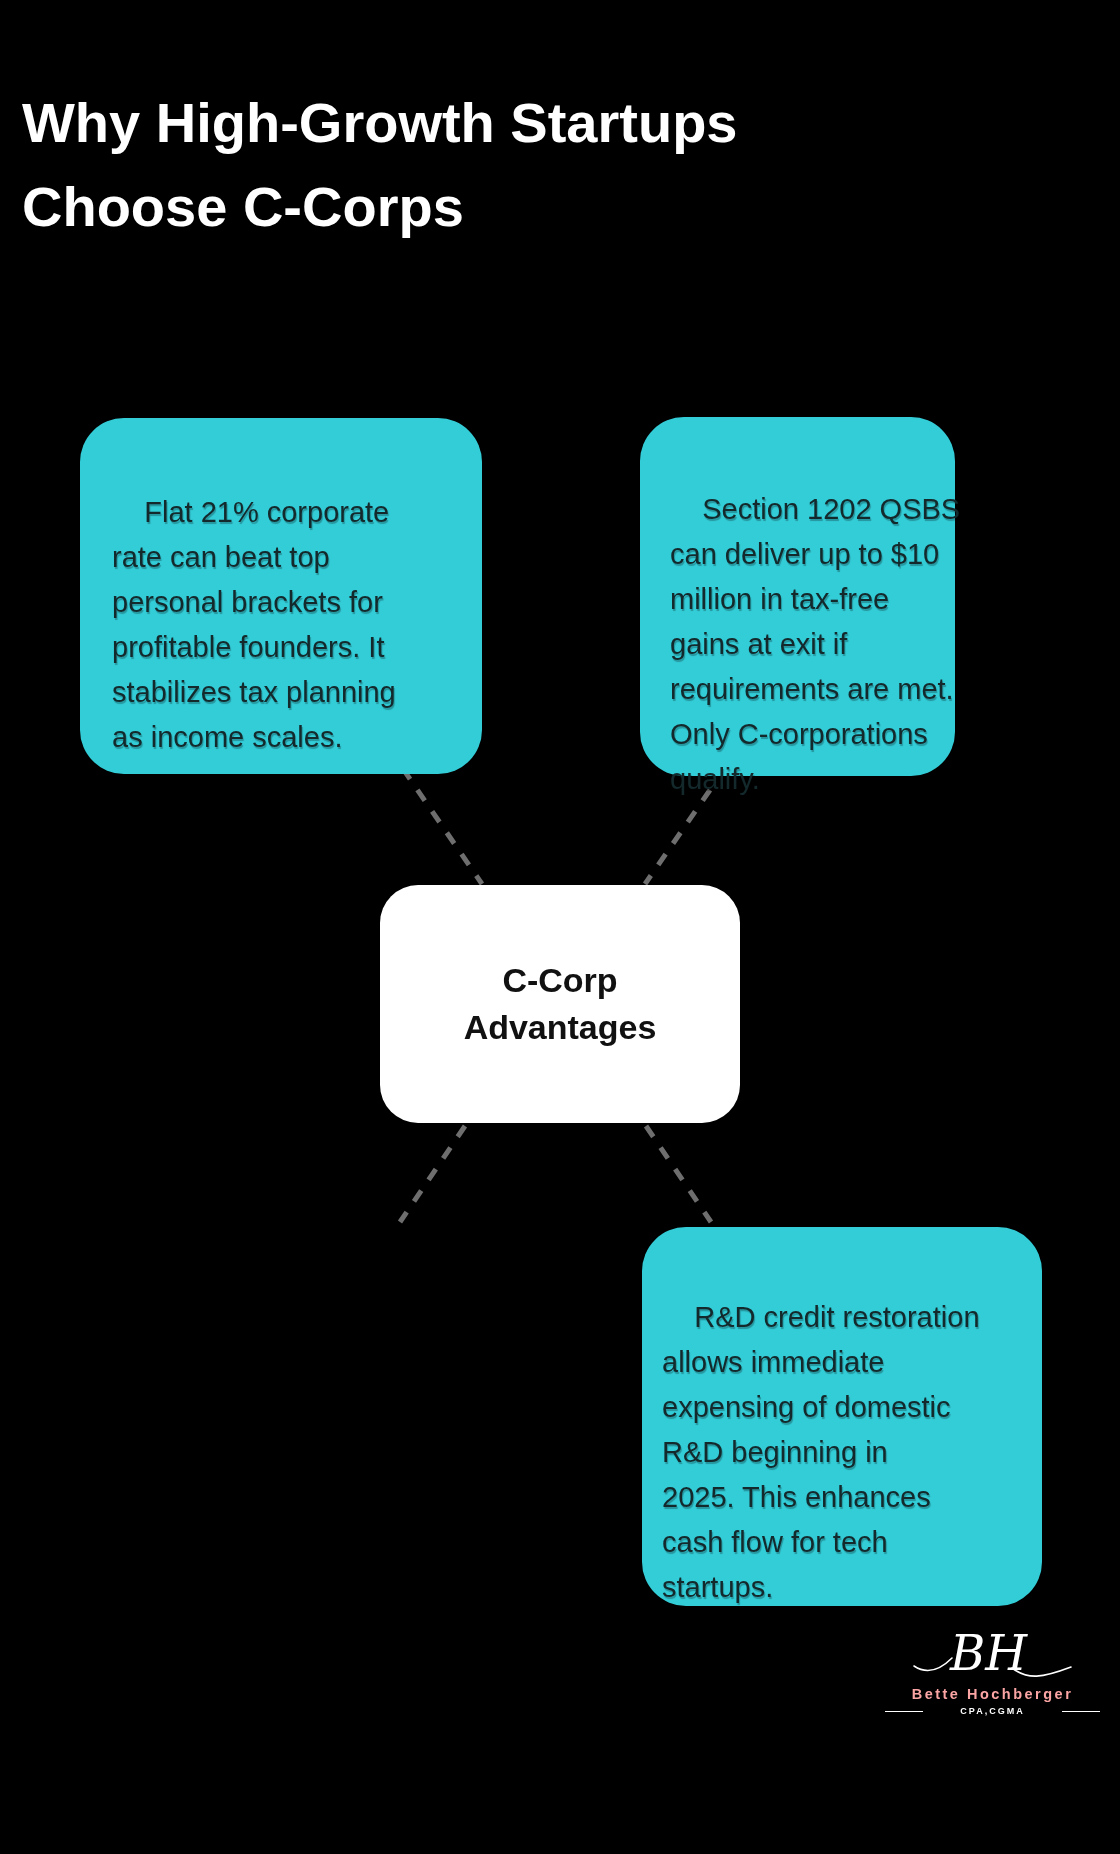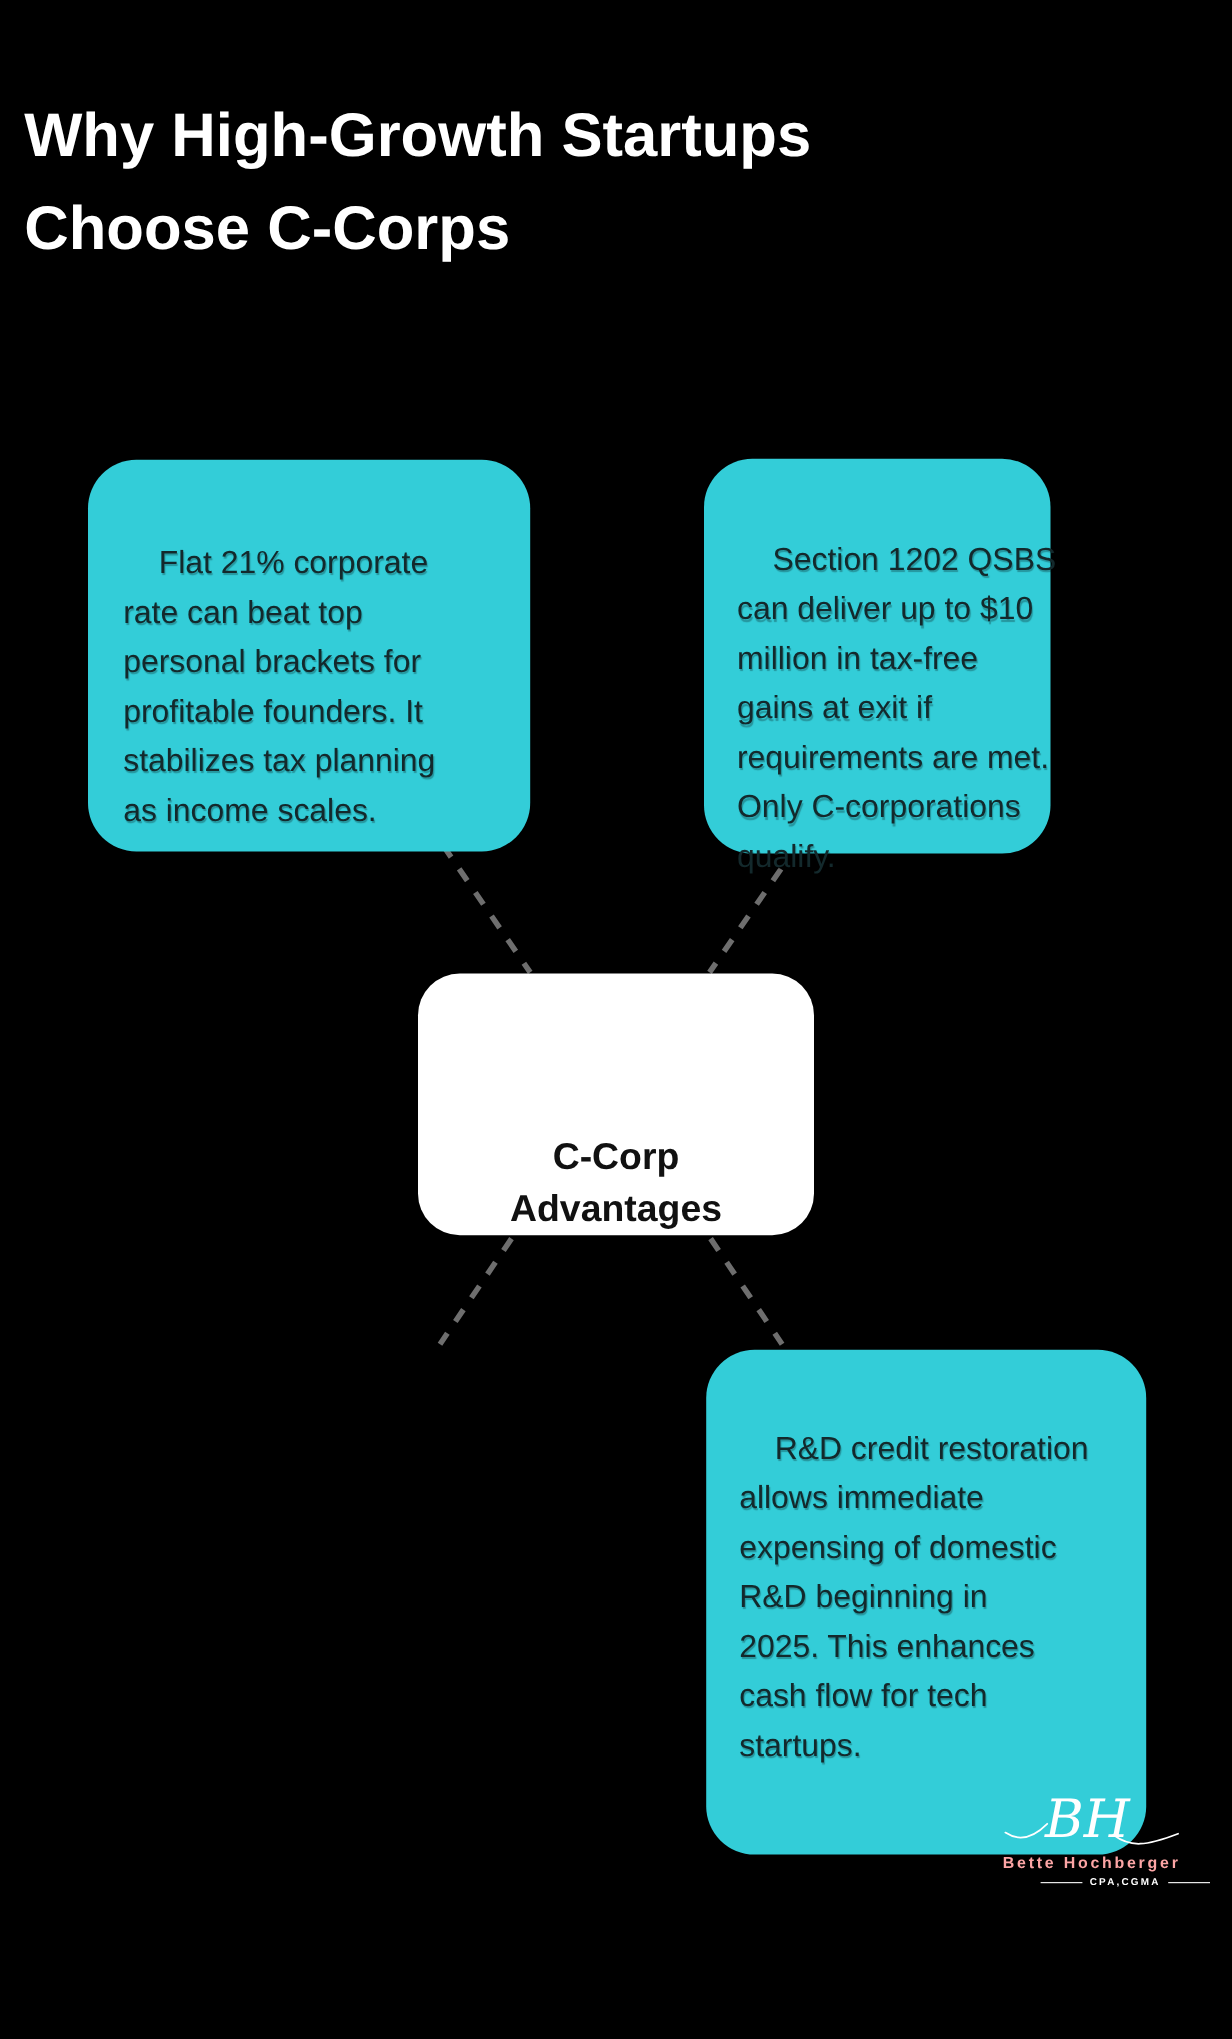--- a/index.html
+++ b/index.html
@@ -27,47 +27,47 @@
     color:var(--card-text,#13292C);
     font-size:29px;
     line-height:45px;
     white-space:pre;
     box-sizing:border-box;
     text-shadow:1px 2px 1px rgba(0,0,0,0.28);
   }
   .card-top-left{left:80px;top:418px;width:402px;height:356px;padding:27px 20px 27px 32px;}
   .card-top-right{left:640px;top:417px;width:315px;height:359px;padding:25px 12px 25px 30px;}
   .card-bottom-left{left:82px;top:1227px;width:390px;height:321px;padding:25px 20px 25px 32px;}
-  .card-bottom-right{left:642px;top:1227px;width:400px;height:459px;padding:23px 20px 23px 30px;}
+  .card-bottom-right{left:642px;top:1227px;width:400px;height:379px;padding:23px 20px 23px 20px;}
   .center-node{
     position:absolute;
     left:380px;top:885px;width:360px;height:238px;
     background:var(--center-bg,#fff);
     border-radius:38px;
-    display:flex;align-items:flex-end;justify-content:center;
+    display:flex;align-items:center;justify-content:center;
     text-align:center;
   }
   .center-node-label{
     color:var(--center-text,#111);
     font-size:34px;font-weight:bold;
     line-height:47px;
     white-space:pre;
   }
   .connectors{position:absolute;left:0;top:0;width:1120px;height:1854px;pointer-events:none;}
   .signature{
     position:absolute;left:885px;top:1624px;width:215px;
     text-align:center;color:#fff;
   }
   .signature .monogram-svg{display:block;margin:0 auto;}
   .brand-name{
     font-size:14.5px;font-weight:bold;letter-spacing:2.5px;
     color:#fca5a5;white-space:nowrap;margin-top:2px;
   }
   .cred-row{
-    display:flex;align-items:center;justify-content:flex-end;
+    display:flex;align-items:center;justify-content:space-between;
     gap:7px;margin-top:4px;
   }
   .cred-line{width:38px;height:1px;background:#fff;}
   .brand-credentials{
     font-size:9px;letter-spacing:2px;color:#fff;white-space:nowrap;font-weight:bold;
   }
 </style>
 </head>
 <body>
 

